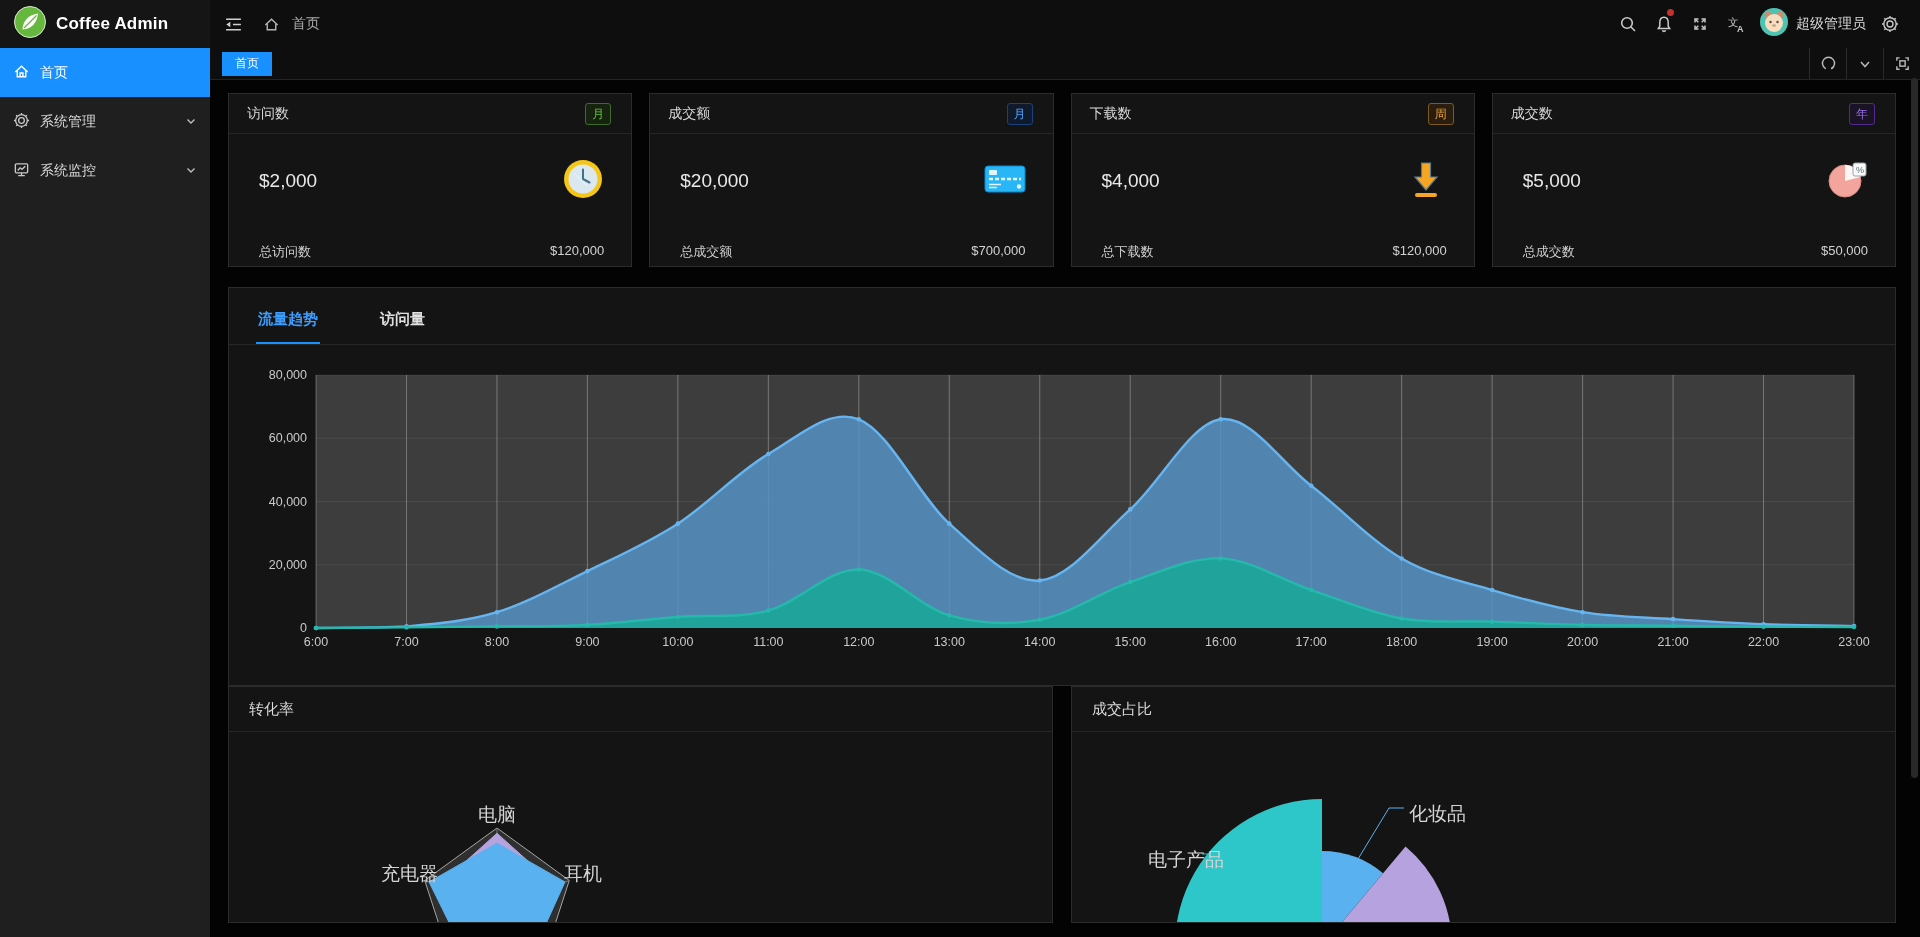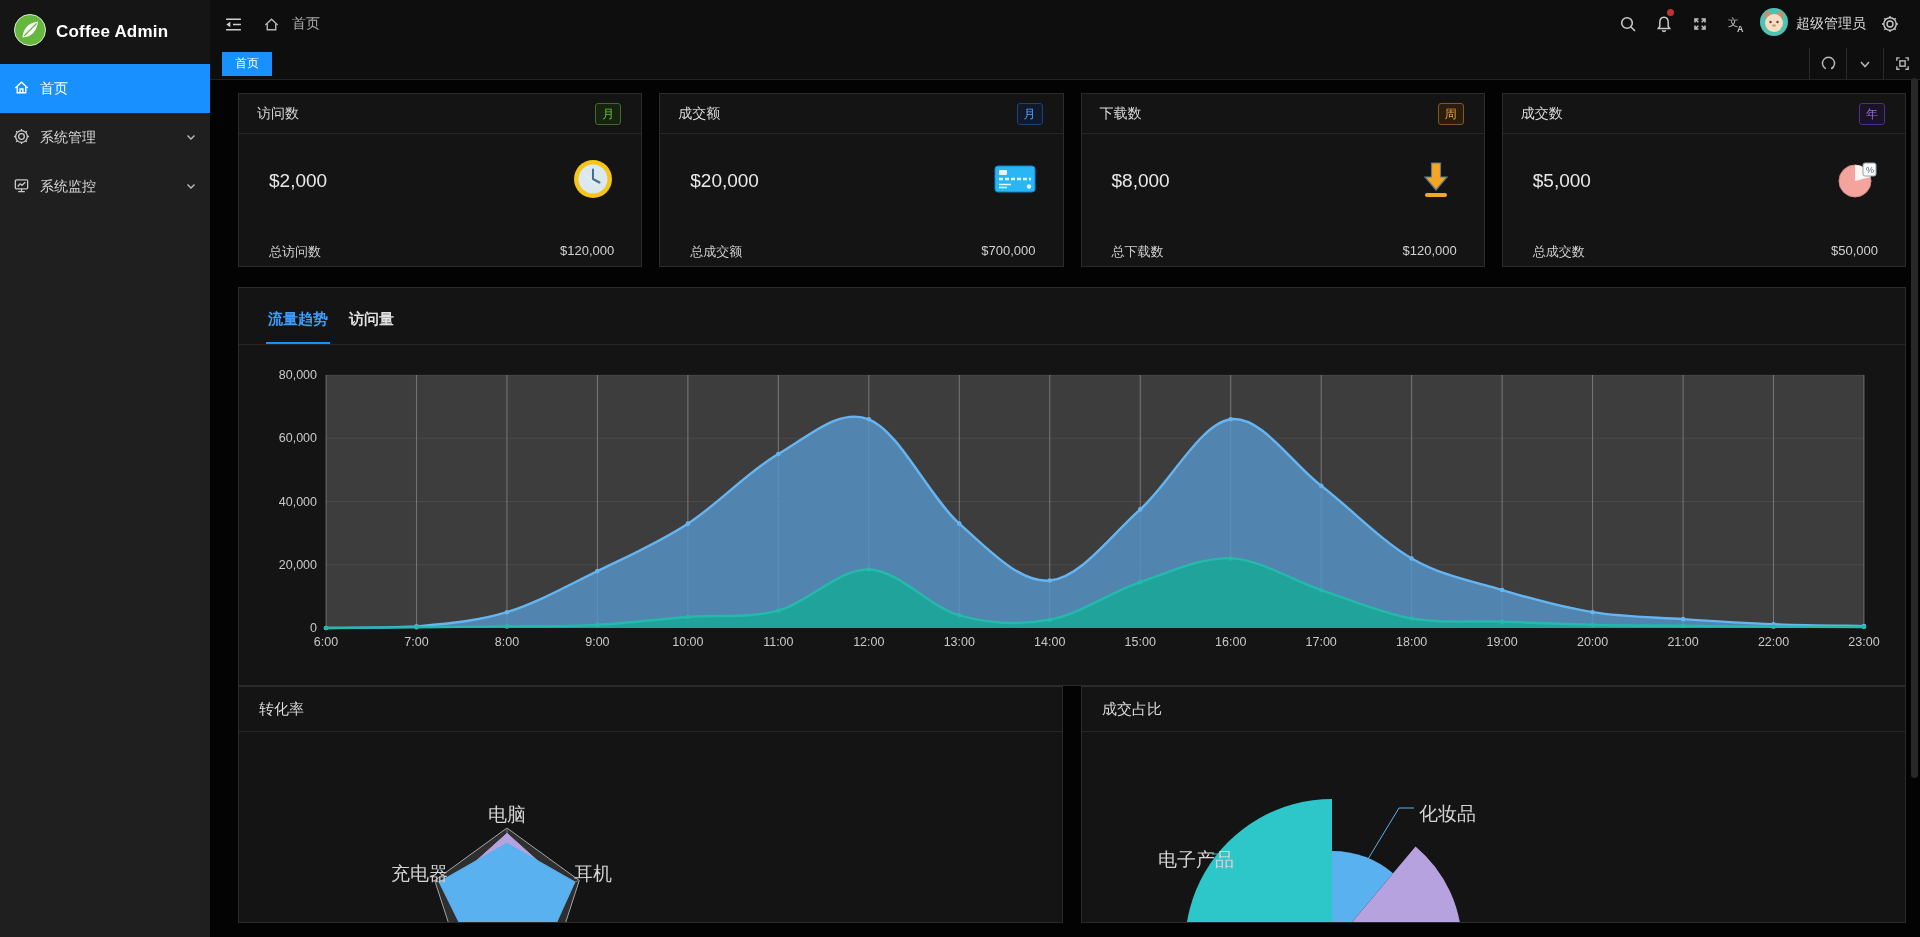--- a/index.html
+++ b/index.html
@@ -1,21 +1,21 @@
 <!DOCTYPE html>
 <html><head>
 <meta charset="utf-8">
 <style>
   * { margin:0; padding:0; box-sizing:border-box; }
   html,body { width:1920px; height:937px; overflow:hidden; background:#000; font-family:"Liberation Sans",sans-serif; }
   body { position:relative; }
 
   
   .sidebar { position:absolute; left:0; top:0; width:210px; height:937px; background:#1f1f1f; }
-  .logo { height:64px; background:#151515; display:flex; align-items:center; padding-left:13px; gap:9px; }
+  .logo { height:48px; background:#151515; display:flex; align-items:center; padding-left:13px; gap:9px; }
   .logo-text { color:#fff; font-size:17px; font-weight:bold; letter-spacing:.2px; }
   .menu-item { height:49px; display:flex; align-items:center; padding:0 13px; color:#d6d6d6; font-size:14px; gap:10px; cursor:pointer; }
   .menu-item.active { background:#1890ff; color:#fff; }
   .menu-item .chev { margin-left:auto; }
 
   
   .topbar { position:absolute; left:210px; top:0; width:1710px; height:48px; background:#0e0e0e; display:flex; align-items:center; }
   .tb-left { display:flex; align-items:center; gap:20px; padding-left:14px; }
   .crumb { color:#adadad; font-size:14px; margin-left:-8px; }
   .tb-right { margin-left:auto; display:flex; align-items:center; padding-right:12px; }
@@ -24,37 +24,37 @@
   .username { color:#d8d8d8; font-size:14px; margin:0 6px 0 8px; }
 
   
   .tabbar { position:absolute; left:210px; top:48px; width:1710px; height:32px; background:#0e0e0e; border-bottom:1px solid #232323; display:flex; align-items:center; }
   .page-tab { margin-left:12px; height:24px; padding:0 13px; background:#1890ff; color:#fff; font-size:12px; display:flex; align-items:center; cursor:pointer; }
   .tabbar-right { margin-left:auto; display:flex; align-items:center; height:100%; }
   .tb-divider { width:1px; height:31px; background:#2a2a2a; }
   .tb-tool { width:36px; height:31px; display:flex; align-items:center; justify-content:center; cursor:pointer; }
 
   
-  .content { position:absolute; left:210px; top:80px; width:1710px; height:857px; background:#030303; padding:13px 24px 0 28px; }
+  .content { position:absolute; left:210px; top:80px; width:1710px; height:857px; background:#030303; padding:13px 24px 0 18px; }
 
   .stats-row { display:flex; gap:17px; width:1668px; }
   .stat-card { flex:1; height:174px; background:#141414; border:1px solid #2b2b2b; }
   .stat-header { height:40px; display:flex; align-items:center; justify-content:space-between; padding:0 20px 0 18px; border-bottom:1px solid #262626; }
   .stat-title { color:#d9d9d9; font-size:14px; }
   .badge { font-size:12px; line-height:1; padding:4px 6px; border-radius:3px; border:1px solid; }
   .badge-green  { color:#67c23a; border-color:#3f6b2a; background:#15230f; }
   .badge-blue   { color:#4da6ff; border-color:#17427e; background:#101a2c; }
   .badge-orange { color:#e8a33d; border-color:#7c5a22; background:#2a1d10; }
   .badge-purple { color:#9a6ee8; border-color:#512a8f; background:#191325; }
   .stat-value-row { height:94px; display:flex; align-items:center; justify-content:space-between; padding:0 26px 0 30px; }
   .stat-value { font-size:19px; color:#e9e9e9; font-weight:500; }
   .stat-footer { display:flex; justify-content:space-between; padding:0 27px 0 30px; color:#d2d2d2; font-size:13px; margin-top:15px; }
 
   .trend-card { margin-top:20px; width:1668px; height:399px; background:#141414; border:1px solid #2b2b2b; }
-  .trend-tabs { height:57px; border-bottom:1px solid #262626; display:flex; align-items:flex-end; padding-left:27px; gap:17px; }
+  .trend-tabs { height:57px; border-bottom:1px solid #262626; display:flex; align-items:flex-end; padding-left:27px; gap:58px; }
   .trend-tab { font-size:15px; font-weight:bold; color:#e0e0e0; padding:0 2px 15px; cursor:pointer; }
   .trend-tab.active { color:#3d9eff; border-bottom:2px solid #1890ff; padding-bottom:13px; }
   #trend-svg { display:block; }
 
   .bottom-row { display:flex; gap:18px; width:1668px; }
   .chart-card { flex:1; height:237px; background:#141414; border:1px solid #2b2b2b; overflow:hidden; }
   .chart-card-header { height:45px; border-bottom:1px solid #262626; display:flex; align-items:center; padding-left:20px; color:#dcdcdc; font-size:15px; }
   .chart-body { position:relative; height:190px; }
   .chart-body svg { display:block; }
   .float-label { position:absolute; color:#d4d4d4; font-size:19px; white-space:nowrap; }
@@ -255,21 +255,21 @@
         <span>$700,000</span>
       </div>
     </section>
 
     <section class="stat-card">
       <div class="stat-header">
         <span class="stat-title">下载数</span>
         <span class="badge badge-orange">周</span>
       </div>
       <div class="stat-value-row">
-        <span class="stat-value">$8,000</span>
+        <span class="stat-value">$4,000</span>
         <span>
           <svg width="44" height="44" viewBox="0 0 44 44">
             <path d="M17.5 6 H26.5 V20 H33 L22 33 L11 20 H17.5 Z" fill="#f6a623" stroke="#5c7a8a" stroke-width="1.2"></path>
             <rect x="11" y="36" width="22" height="4" rx="2" fill="#f6a623"></rect>
           </svg>
         </span>
       </div>
       <div class="stat-footer">
         <span>总下载数</span>
         <span>$120,000</span>

